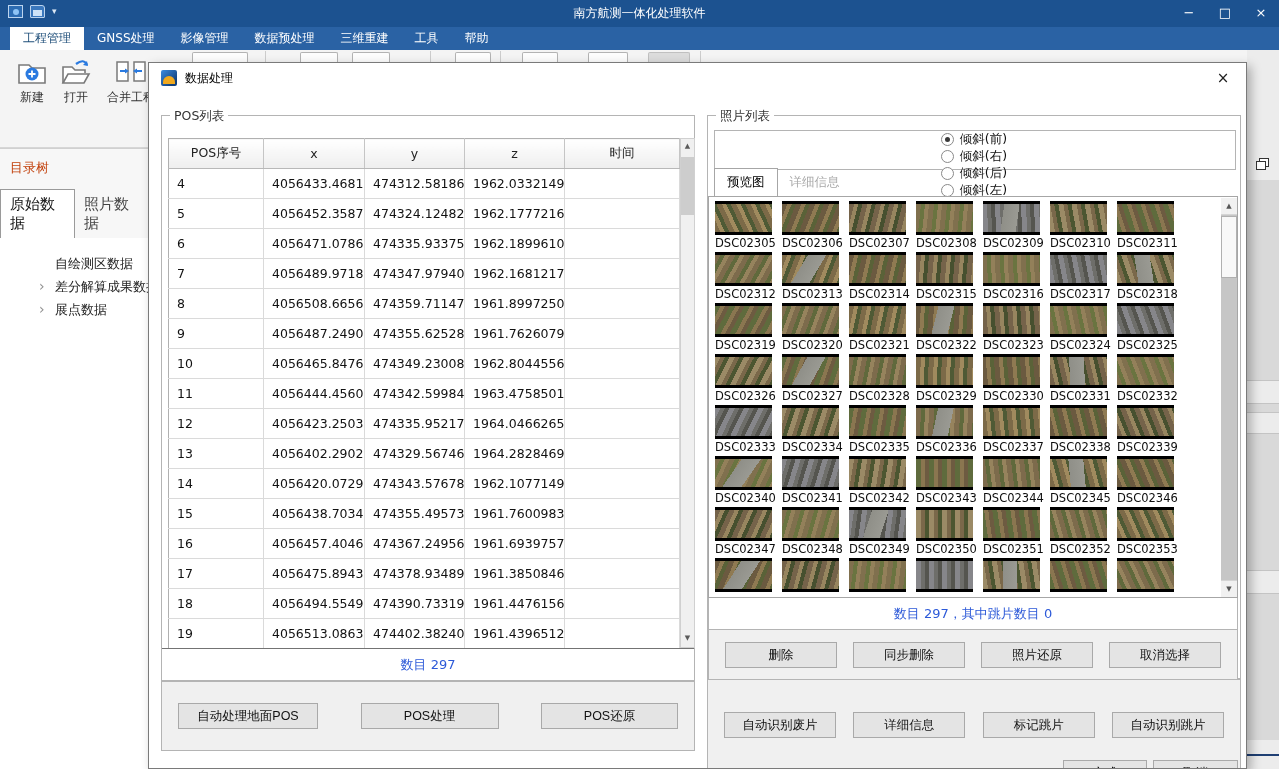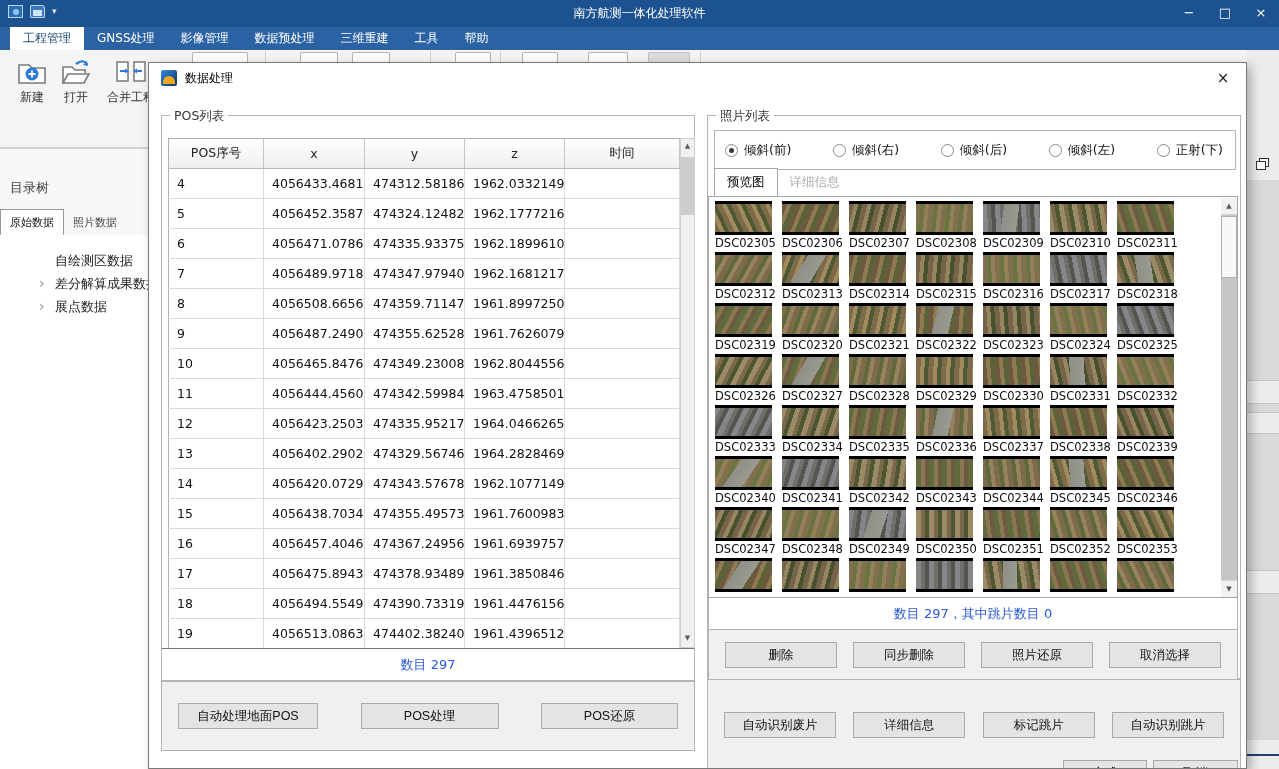--- a/index.html
+++ b/index.html
@@ -26,23 +26,23 @@
   
   .ribbon{position:absolute;left:0;top:50px;width:1279px;height:98px;background:#f4f4f4;border-bottom:1px solid #d6d6d6;z-index:2;}
   .ribbon-item{position:absolute;top:8px;text-align:center;color:#333;font-size:12px;}
   .ribbon-item .ric{display:block;margin:0 auto 3px auto;}
   .ghost{position:absolute;top:2px;border:1px solid #b3b3b3;border-bottom:none;border-radius:2px 2px 0 0;height:10px;background:#fdfdfd;}
   .ghost.fill{background:#dcdcdc;border-color:#c0c0c0;}
   .gsep{position:absolute;top:1px;width:1px;height:11px;background:#cccccc;}
 
   
   .tree-panel{position:absolute;left:0;top:148px;width:148px;height:578px;background:#f7f7f7;border-top:1px solid #d0d0d0;z-index:2;}
-  .tree-title{padding:10px 0 0 10px;font-size:13px;color:#404040;margin-top:20px;}
+  .tree-title{padding:10px 0 0 10px;font-size:13px;color:#c2410c;}
   .side-tabs{display:flex;margin-top:12px;align-items:flex-end;}
-  .side-tab{font-size:11px;padding:5px 9px;color:#444;}
+  .side-tab{font-size:15px;padding:5px 9px;color:#444;}
   .side-tab.active{background:#fff;border:1px solid #9a9a9a;border-bottom:none;color:#111;}
   .tree-body{background:#fff;height:100%;padding-top:14px;}
   .tree-item{font-size:13px;line-height:23px;padding-left:34px;position:relative;color:#222;white-space:nowrap;margin-left:21px;}
   .tree-item .chev{position:absolute;left:18px;top:0;color:#8f8f8f;font-size:14px;}
 
   
   .statusbar{position:absolute;left:0;top:727px;width:430px;height:21px;background:#fff;border:1px solid #2c4a7c;font-size:12px;line-height:19px;padding-left:6px;color:#111;z-index:1;white-space:nowrap;overflow:hidden;}
 
   
   .right-strip{position:absolute;left:1247px;top:50px;width:32px;height:719px;background:#ececec;z-index:2;}
@@ -72,21 +72,21 @@
   .vscroll .arr{position:absolute;left:0;width:13px;height:16px;text-align:center;line-height:15px;font-size:7px;color:#5a5a5a;background:#f0f0f0;}
   .vscroll .arr.up{top:0;}
   .vscroll .arr.dn{bottom:0;}
   .vscroll .thumbbar{position:absolute;left:0;width:13px;background:#cdcdcd;}
   .pos-count{position:absolute;left:0px;top:532px;width:532px;height:33px;border-top:1px solid #737373;text-align:center;line-height:32px;color:#2c59d8;font-size:13px;}
 
   .btn-box{position:absolute;background:#f0f0f0;border:1px solid #b4b4b4;display:flex;align-items:center;justify-content:space-between;padding:0 16px;}
   .btn{height:26px;background:#e4e4e4;border:1px solid #a9a9a9;font-size:12.5px;color:#111;text-align:center;line-height:24px;}
 
   
-  .radio-strip{position:absolute;left:6px;top:14px;width:522px;height:40px;border:1px solid #b4b4b4;background:#fff;display:flex;align-items:center;justify-content:space-between;padding:0 12px 0 10px;}
+  .radio-strip{position:absolute;left:6px;top:14px;width:522px;height:40px;border:1px solid #b4b4b4;background:#fff;display:flex;align-items:center;justify-content:space-between;padding:0 12px 0 10px;flex-direction:column;}
   .radio{display:flex;align-items:center;gap:6px;font-size:12.5px;color:#111;white-space:nowrap;}
   .rdot{width:13px;height:13px;border:1px solid #8a8a8a;border-radius:50%;background:#fff;position:relative;flex:0 0 auto;}
   .rdot.sel::after{content:'';position:absolute;left:3px;top:3px;width:5px;height:5px;border-radius:50%;background:#3a3a3a;}
   .photo-tabs{position:absolute;left:6px;top:54px;height:26px;display:flex;align-items:flex-end;}
   .ptab{font-size:12.5px;padding:5px 12px;}
   .ptab.active{background:#fff;border:1px solid #a6a6a6;border-bottom:none;color:#000;position:relative;z-index:1;}
   .ptab.disabled{color:#a8a8a8;}
   .photo-pane{position:absolute;left:0;top:80px;width:530px;height:402px;border:1px solid #a6a6a6;background:#fff;overflow:hidden;}
   .photo-grid{position:absolute;left:6px;top:4px;width:470px;display:flex;flex-wrap:wrap;}
   .photo-cell{width:67px;height:51px;}

